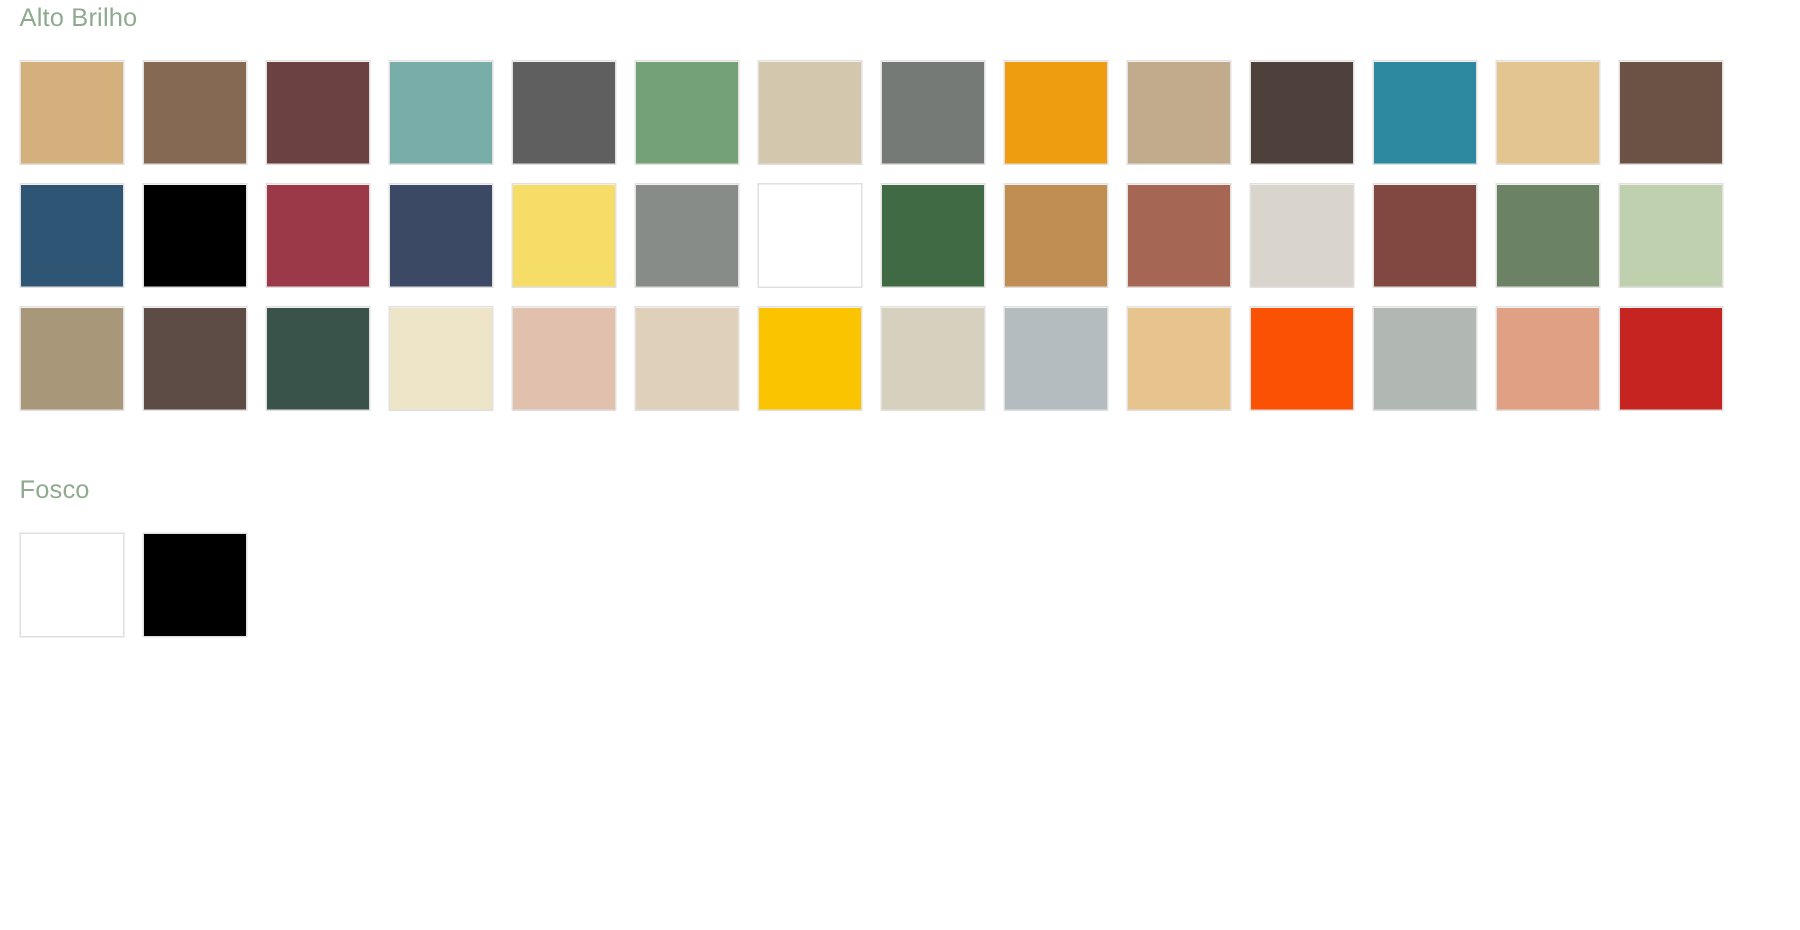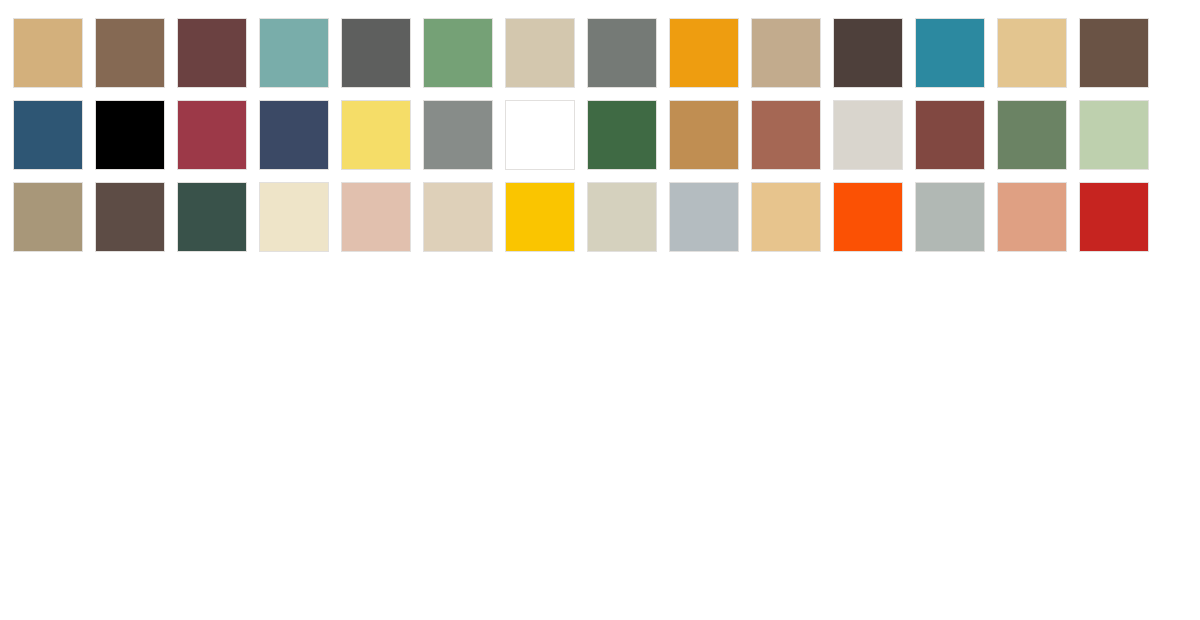--- a/index.html
+++ b/index.html
@@ -67,20 +67,21 @@
 
   #section-fosco { padding-top: 43px; }
   #section-fosco .swatch-rows { padding-top: 18px; }
 </style>
 </head>
 <body>
 
 <div class="palette-page">
   <div id="sections-container">
       <div class="swatch-section" id="section-alto-brilho">
+        <h2 class="section-title">Alto Brilho</h2>
         <div class="swatch-rows">
           <div class="swatch-row">
             <div class="swatch" style="background-color: rgb(211, 176, 124);"></div>
             <div class="swatch" style="background-color: rgb(133, 105, 83);"></div>
             <div class="swatch" style="background-color: rgb(107, 65, 65);"></div>
             <div class="swatch" style="background-color: rgb(121, 173, 170);"></div>
             <div class="swatch" style="background-color: rgb(94, 95, 94);"></div>
             <div class="swatch" style="background-color: rgb(117, 161, 118);"></div>
             <div class="swatch" style="background-color: rgb(211, 199, 174);"></div>
             <div class="swatch" style="background-color: rgb(117, 122, 118);"></div>
@@ -118,14 +119,23 @@
             <div class="swatch" style="background-color: rgb(213, 209, 190);"></div>
             <div class="swatch" style="background-color: rgb(180, 188, 192);"></div>
             <div class="swatch" style="background-color: rgb(231, 196, 141);"></div>
             <div class="swatch" style="background-color: rgb(251, 81, 4);"></div>
             <div class="swatch" style="background-color: rgb(177, 184, 180);"></div>
             <div class="swatch" style="background-color: rgb(223, 160, 131);"></div>
             <div class="swatch" style="background-color: rgb(198, 36, 32);"></div>
           </div>
         </div>
       </div>
+      <div class="swatch-section" id="section-fosco">
+        <h2 class="section-title">Fosco</h2>
+        <div class="swatch-rows">
+          <div class="swatch-row">
+            <div class="swatch" style="background-color: rgb(255, 255, 255);"></div>
+            <div class="swatch" style="background-color: rgb(0, 0, 0);"></div>
+          </div>
+        </div>
+      </div>
     </div>
 </div>
 
 </body></html>

